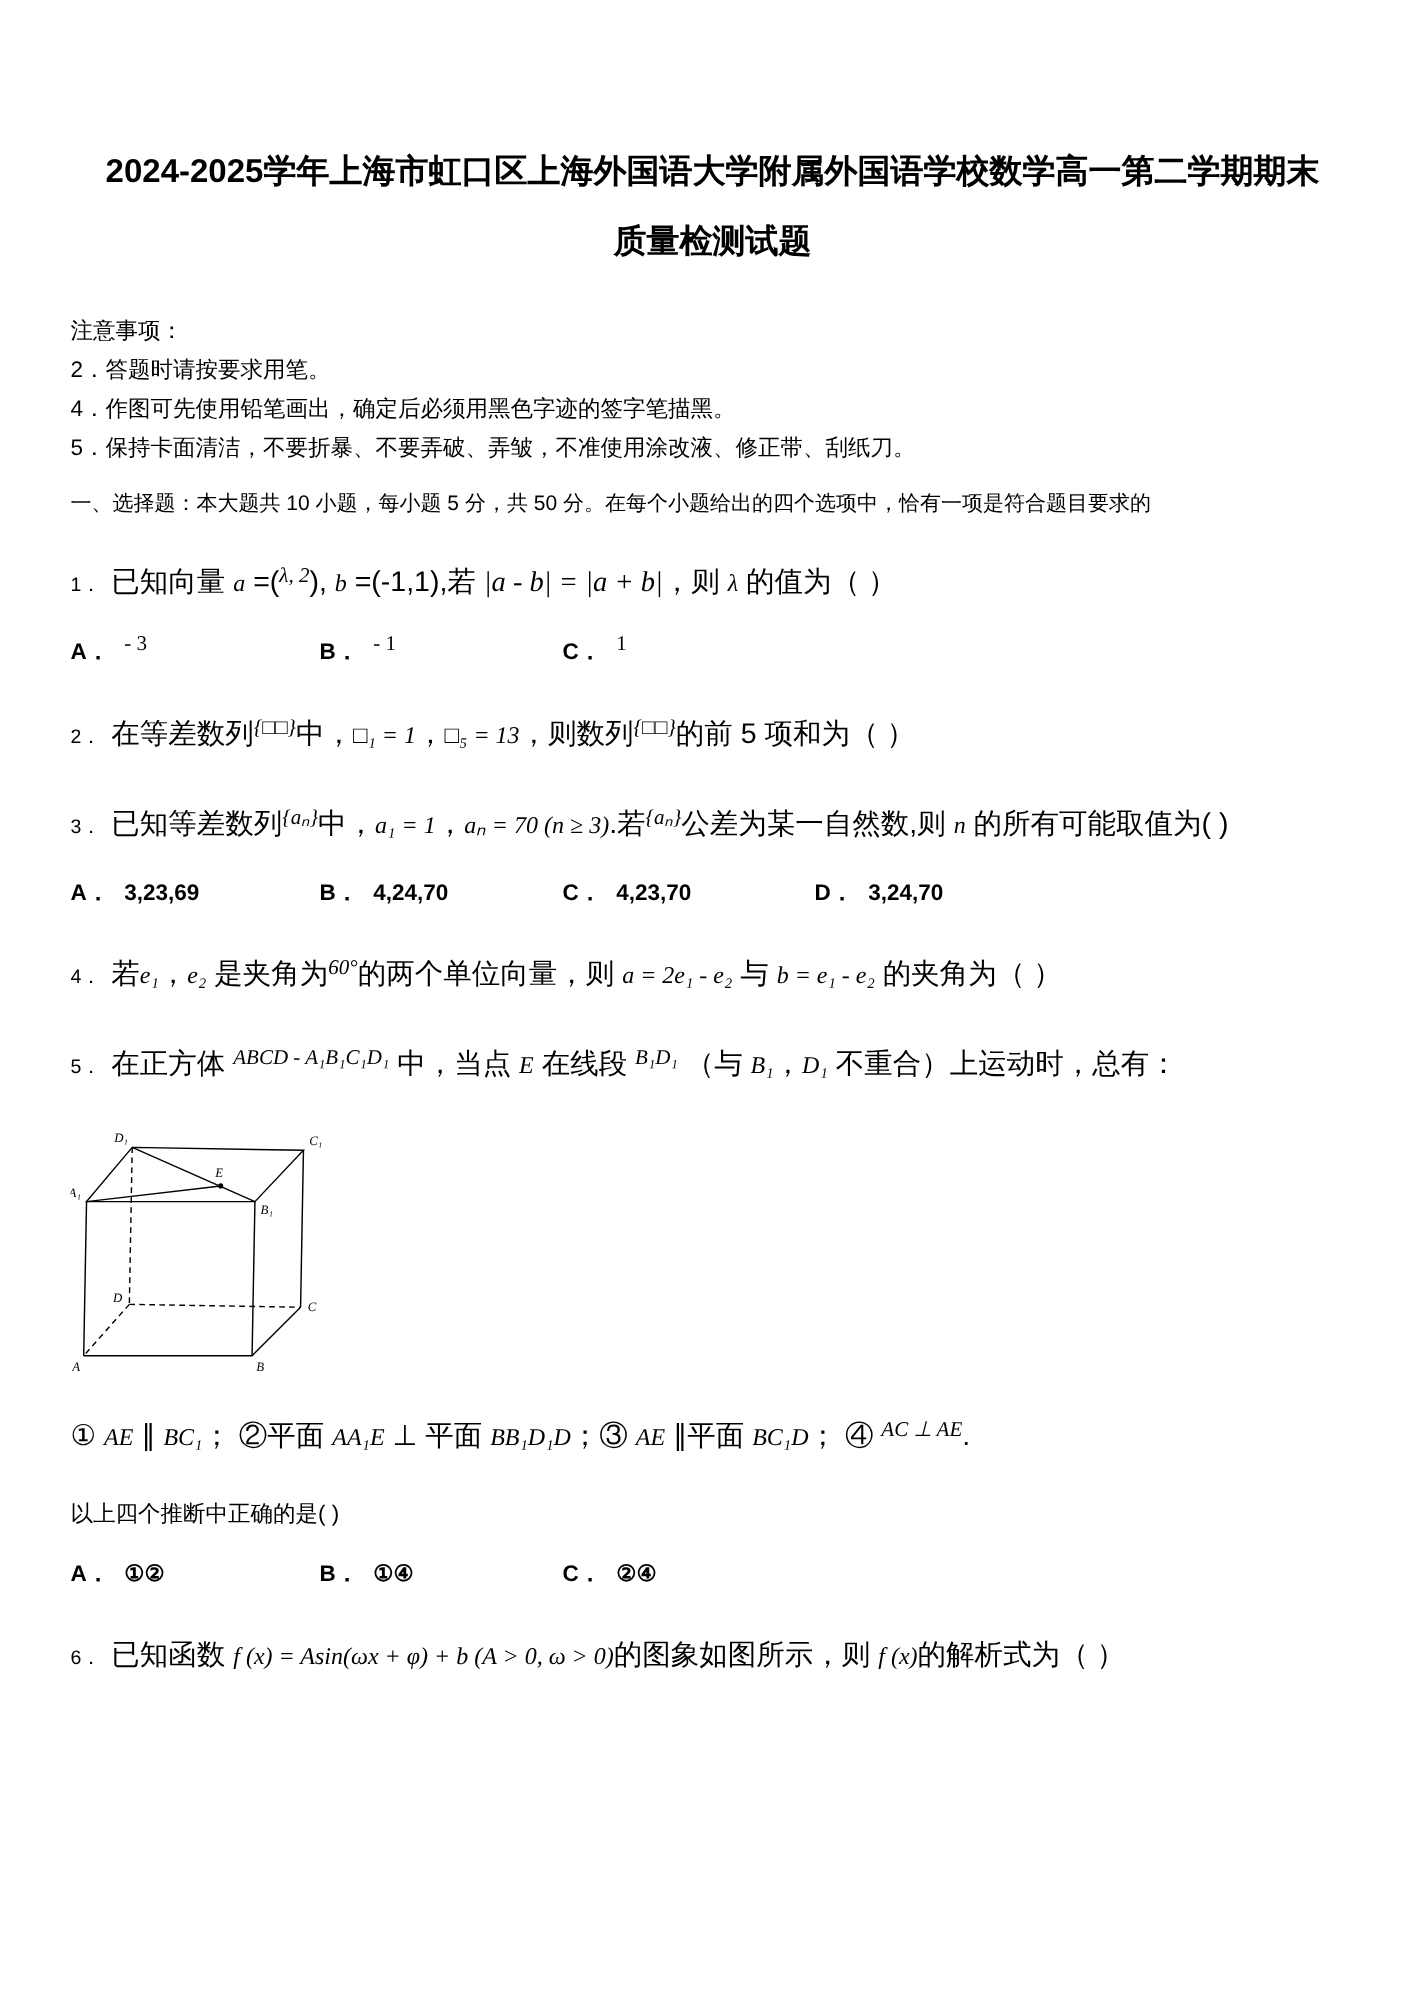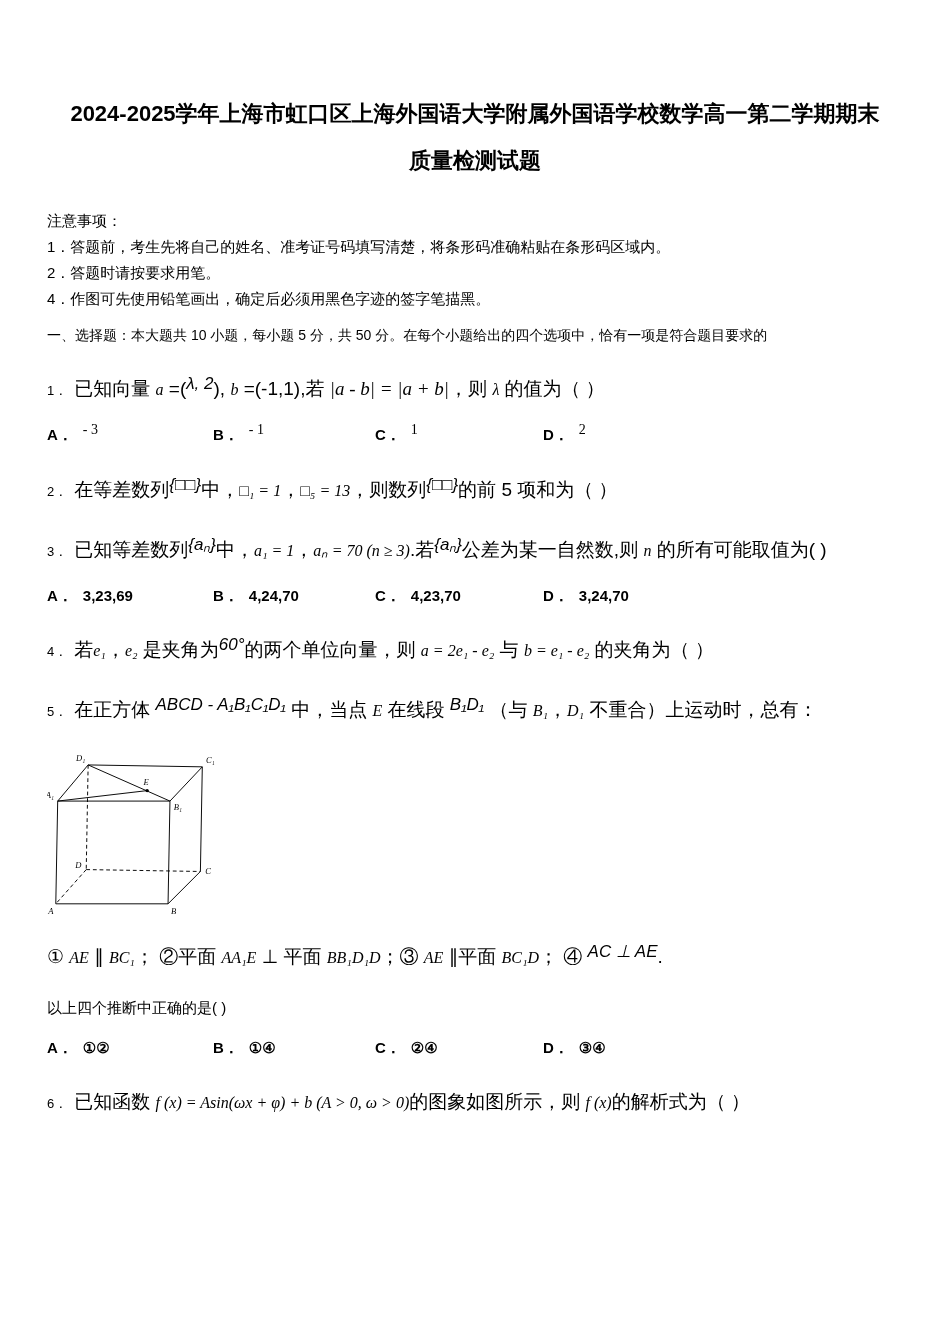--- a/index.html
+++ b/index.html
@@ -12,21 +12,21 @@
   h1.title { margin: 0 0 24px 0; font-size: 22px; font-weight: 700; text-align: center; line-height: 47px; }
   .title-line { display: block; }
   .notice-heading { line-height: 26px; font-weight: 400; }
   .notice-item { line-height: 26px; }
   .section-heading { margin-top: 11px; font-size: 14px; line-height: 24px; white-space: nowrap; }
   .question { margin-top: 26px; }
   .q-line { line-height: 32px; }
   .q-num { font-size: 13px; margin-right: 7px; }
   .sg-t { font-size: 19px; }
   .sg-m { font-family: "Liberation Serif", serif; font-style: italic; font-size: 16px; }
-  .sg-s { font-family: Liberation Sans, sans-serif; font-style: italic; font-size: 17px; position: relative; top: -6px; }
+  .sg-s { font-family: Liberation Serif, serif; font-style: italic; font-size: 14px; position: relative; top: -6px; }
   .sg-g { font-family: "Liberation Serif", serif; font-style: italic; font-size: 19px; }
   .options { display: grid; grid-template-columns: 166px 162px 168px auto; margin-top: 16px; line-height: 24px; }
   .opt-label { font-weight: 700; margin-right: 10px; }
   .bold-vals .opt-val { font-weight: 700; }
   .sup-vals .opt-val { font-family: "Liberation Serif", serif; font-size: 14px; position: relative; top: -6px; }
   .cube-wrap { margin: 16px 0 4px 0; }
   .statements { margin-top: 18px; line-height: 32px; }
   .followup { margin-top: 22px; line-height: 24px; }
 </style>
 </head>
@@ -34,36 +34,35 @@
 
 <div class="page">
 
   <h1 class="title">
     <span class="title-line">2024-2025学年上海市虹口区上海外国语大学附属外国语学校数学高一第二学期期末</span>
     <span class="title-line">质量检测试题</span>
   </h1>
 
   <div class="notice">
     <div class="notice-heading">注意事项：</div>
-    <div class="notice-item">1．答题前，考生先将自己的姓名、准考证号码填写清楚，将条形码准确粘贴在条形码区域内。</div>
     <div class="notice-item">2．答题时请按要求用笔。</div>
     <div class="notice-item">4．作图可先使用铅笔画出，确定后必须用黑色字迹的签字笔描黑。</div>
+    <div class="notice-item">5．保持卡面清洁，不要折暴、不要弄破、弄皱，不准使用涂改液、修正带、刮纸刀。</div>
   </div>
 
   <div class="section-heading">一、选择题：本大题共 10 小题，每小题 5 分，共 50 分。在每个小题给出的四个选项中，恰有一项是符合题目要求的</div>
 
   <div class="question">
     <div class="q-line">
       <span class="q-num">1．</span><span class="q-text"><span class="sg-t">已知向量 </span><span class="sg-m">a</span><span class="sg-t"> =(</span><span class="sg-s">λ, 2</span><span class="sg-t">), </span><span class="sg-m">b</span><span class="sg-t"> =(-1,1),若 </span><span class="sg-g">|a - b| = |a + b|</span><span class="sg-t">，则 </span><span class="sg-m">λ</span><span class="sg-t"> 的值为（  ）</span></span>
     </div>
     <div class="options sup-vals">
       <span class="opt"><span class="opt-label">A．</span><span class="opt-val">- 3</span></span>
       <span class="opt"><span class="opt-label">B．</span><span class="opt-val">- 1</span></span>
       <span class="opt"><span class="opt-label">C．</span><span class="opt-val">1</span></span>
-      <span class="opt"><span class="opt-label">D．</span><span class="opt-val">2</span></span>
     </div>
   </div>
 
   <div class="question">
     <div class="q-line">
       <span class="q-num">2．</span><span class="q-text"><span class="sg-t">在等差数列</span><span class="sg-s">{□□}</span><span class="sg-t">中，</span><span class="sg-m">□₁ = 1</span><span class="sg-t">，</span><span class="sg-m">□₅ = 13</span><span class="sg-t">，则数列</span><span class="sg-s">{□□}</span><span class="sg-t">的前 5 项和为（  ）</span></span>
     </div>
   </div>
 
   <div class="question">
@@ -118,21 +117,20 @@
       </svg>
     </div>
 
     <div class="statements"><span class="sg-t">① </span><span class="sg-m">AE</span><span class="sg-t"> ∥ </span><span class="sg-m">BC₁</span><span class="sg-t">；  ②平面 </span><span class="sg-m">AA₁E</span><span class="sg-t"> ⊥ 平面 </span><span class="sg-m">BB₁D₁D</span><span class="sg-t">；③ </span><span class="sg-m">AE</span><span class="sg-t"> ∥平面 </span><span class="sg-m">BC₁D</span><span class="sg-t">；  ④ </span><span class="sg-s">AC ⊥ AE</span><span class="sg-t">.</span></div>
     <div class="followup">以上四个推断中正确的是( )</div>
 
     <div class="options bold-vals">
       <span class="opt"><span class="opt-label">A．</span><span class="opt-val">①②</span></span>
       <span class="opt"><span class="opt-label">B．</span><span class="opt-val">①④</span></span>
       <span class="opt"><span class="opt-label">C．</span><span class="opt-val">②④</span></span>
-      <span class="opt"><span class="opt-label">D．</span><span class="opt-val">③④</span></span>
     </div>
   </div>
 
   <div class="question">
     <div class="q-line">
       <span class="q-num">6．</span><span class="q-text"><span class="sg-t">已知函数 </span><span class="sg-m">f (x) = Asin(ωx + φ) + b (A &gt; 0, ω &gt; 0)</span><span class="sg-t">的图象如图所示，则 </span><span class="sg-m">f (x)</span><span class="sg-t">的解析式为（  ）</span></span>
     </div>
   </div>
 
 </div>

